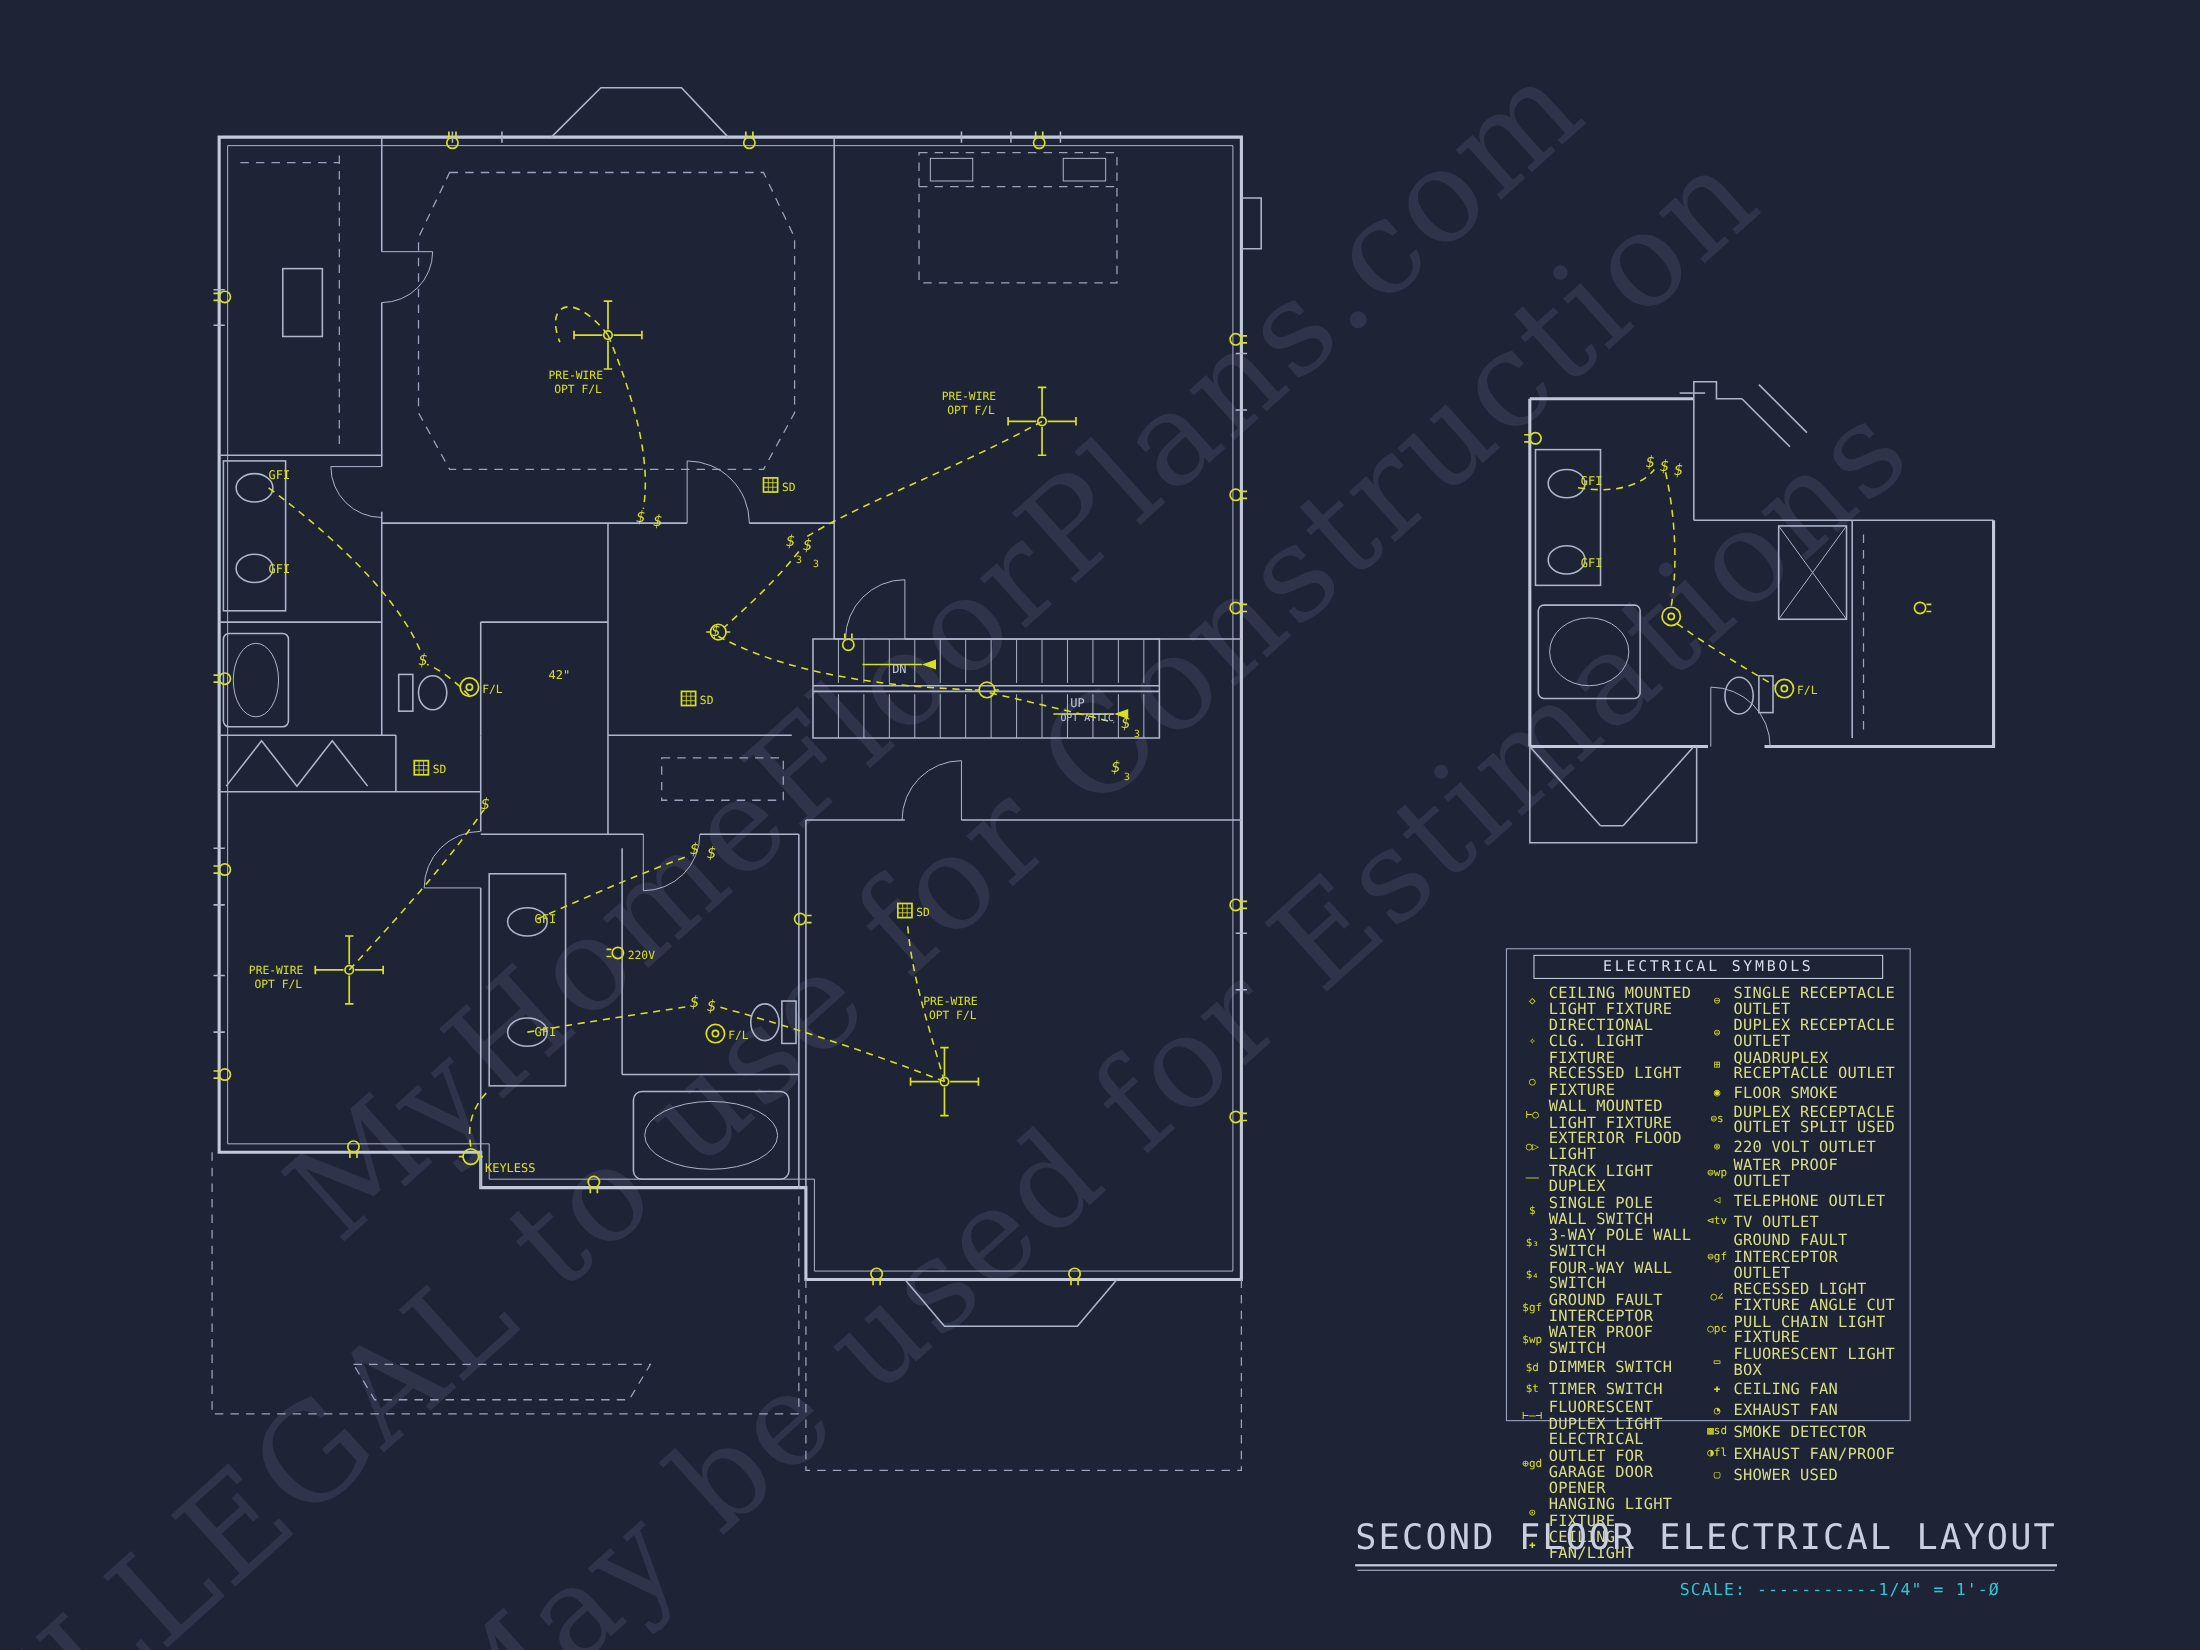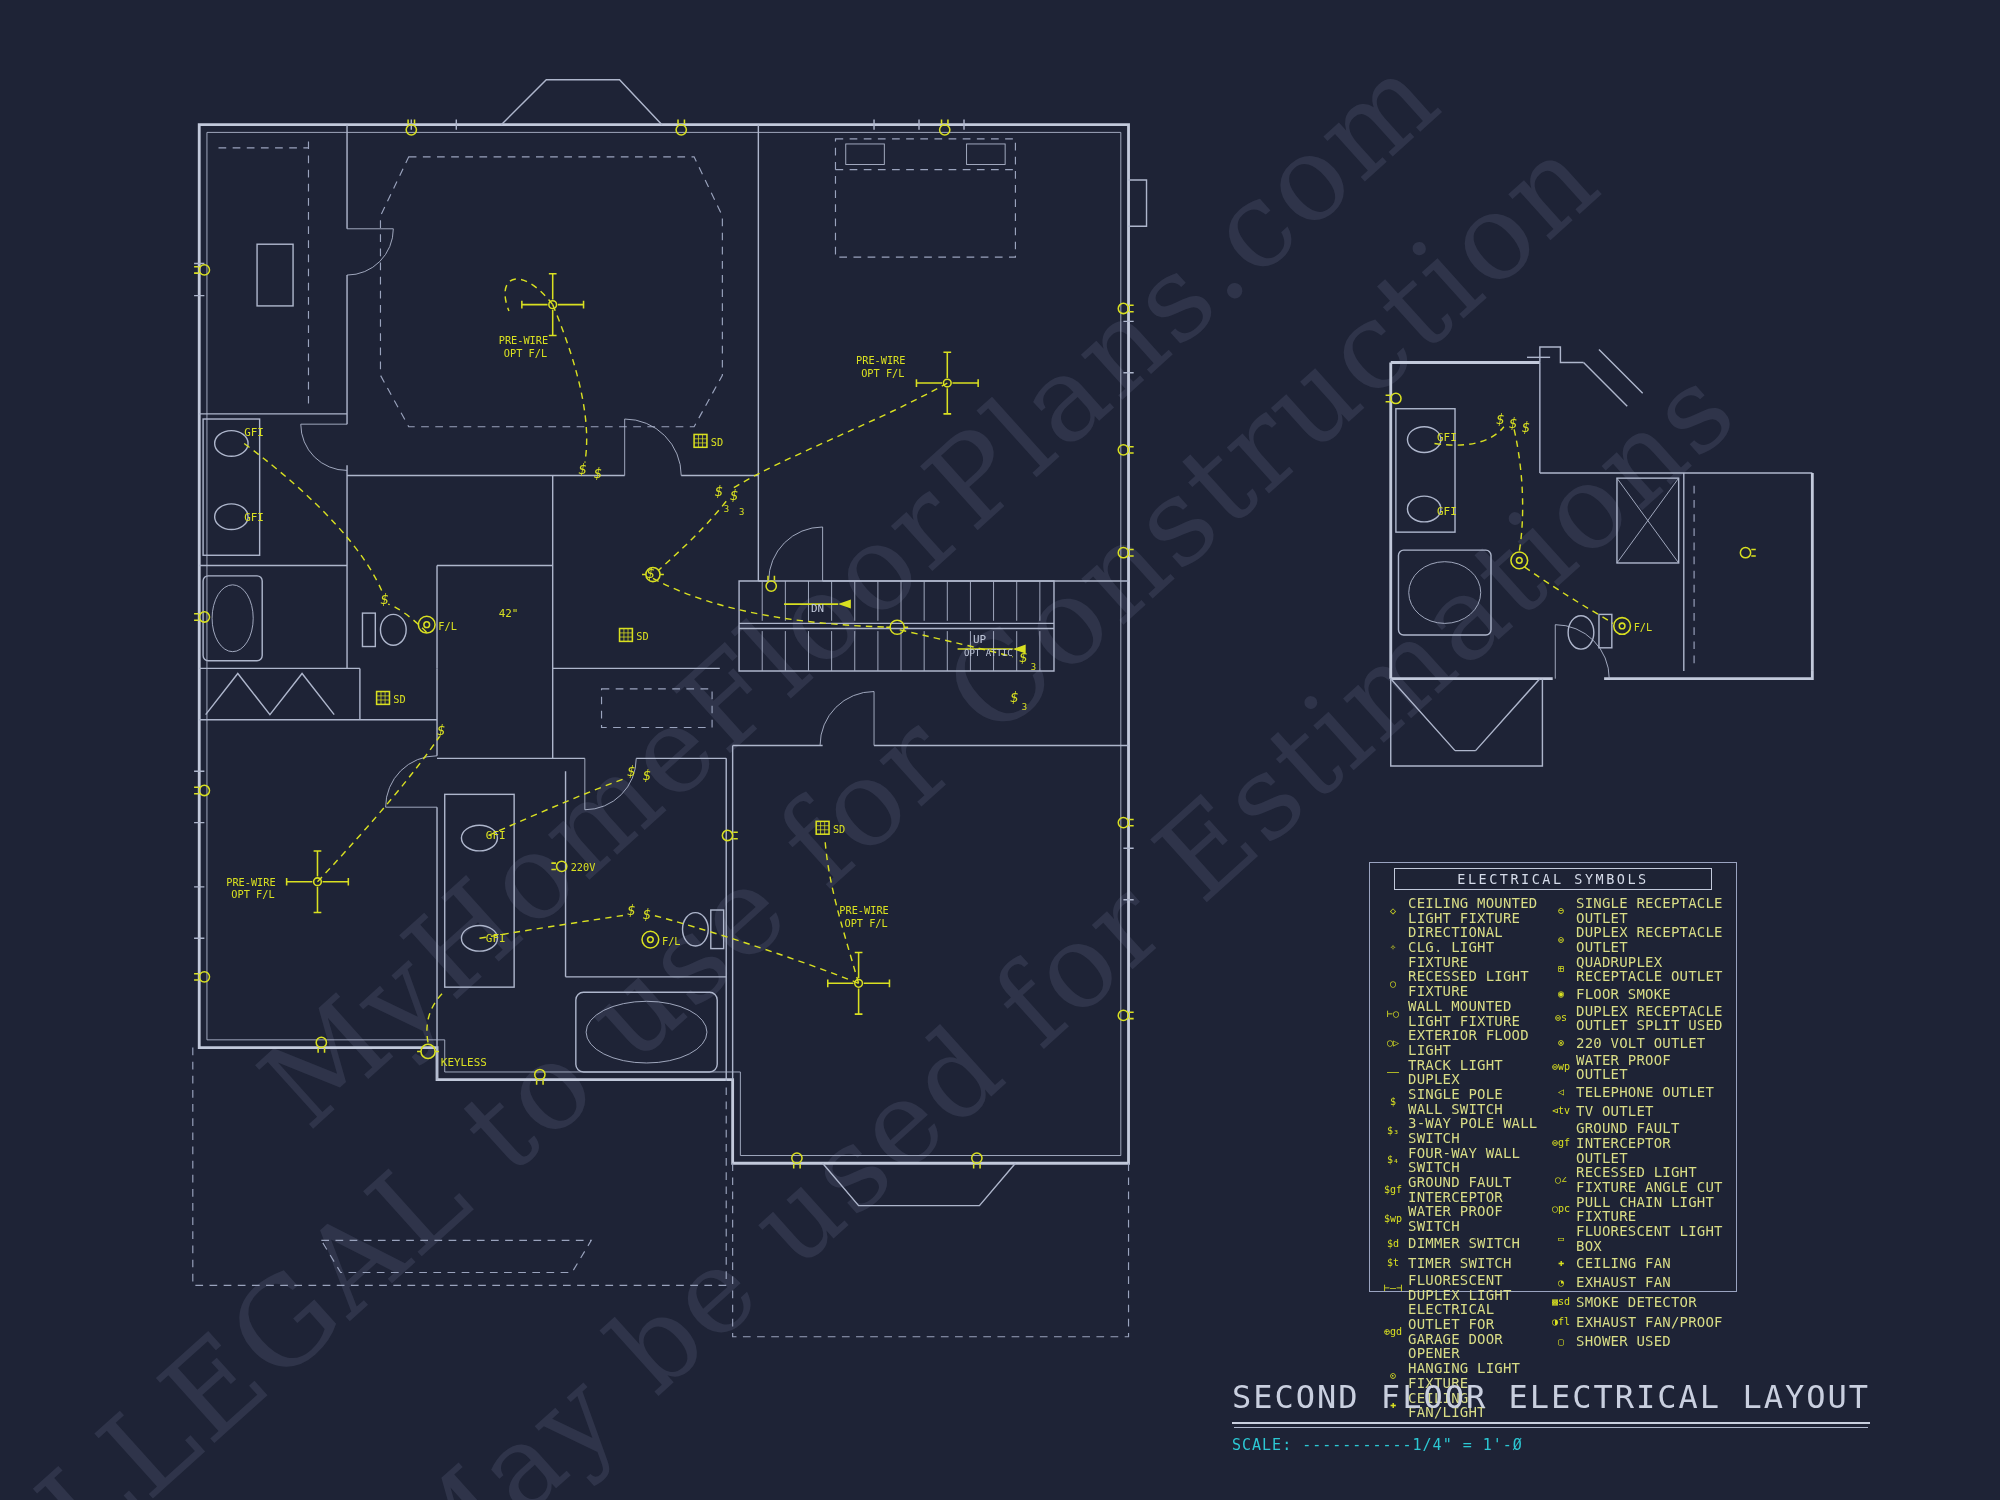--- a/index.html
+++ b/index.html
@@ -30,21 +30,21 @@
   .legend-titlebox{margin:5px 24px 3px;border:1px solid #c2c9db;text-align:center;
           color:#d6dcea;font-size:13.5px;letter-spacing:2.5px;padding:2px 0;}
   .legend-body{display:flex;padding:3px 4px 2px 8px;overflow:hidden;}
   .legend-col{display:flex;flex-direction:column;}
   .legend-col.lc1{width:168px;}
   .legend-col.lc2{width:184px;}
   .lrow{display:flex;align-items:center;min-height:19.6px;}
   .lsym{width:30px;flex:0 0 30px;color:#d9e021;font-size:10px;text-align:center;line-height:1;}
   .llab{color:#d9dd86;font-size:14px;line-height:1.05;letter-spacing:0.2px;}
   
-  .titleblock{position:absolute;left:1232px;top:1378px;width:586px;text-align:left;}
+  .titleblock{position:absolute;left:1232px;top:1378px;width:586px;text-align:right;}
   .sheet-title{display:inline-block;color:#c9cfdf;font-size:32px;letter-spacing:2px;
           padding-bottom:6px;border-bottom:2px solid #c9cfdf;position:relative;white-space:nowrap;}
   .sheet-title::after{content:"";position:absolute;left:2px;right:2px;bottom:-6px;height:1px;background:#aeb6cc;}
   .sheet-scale{margin-top:12px;color:#2cc8d4;font-size:15px;letter-spacing:1px;}
 </style>
 </head>
 <body>
 
 <div class="canvas">
 

